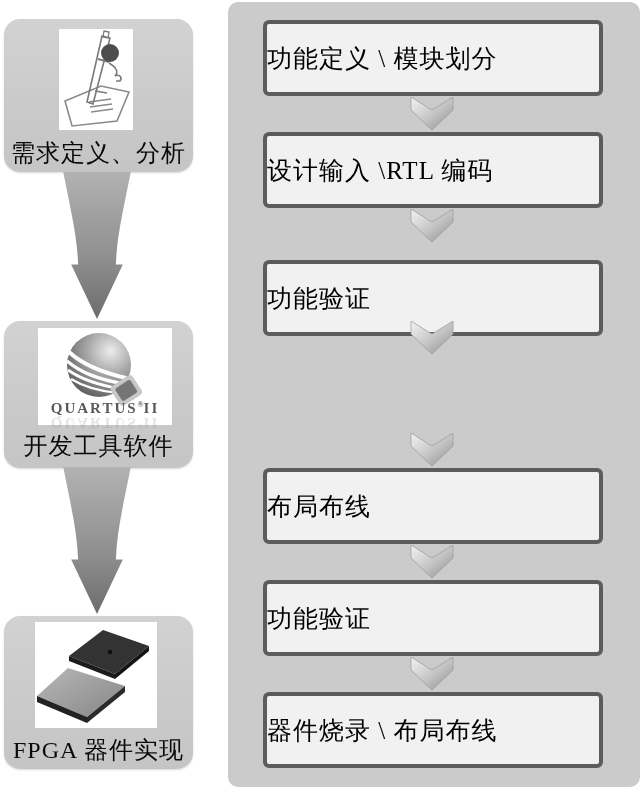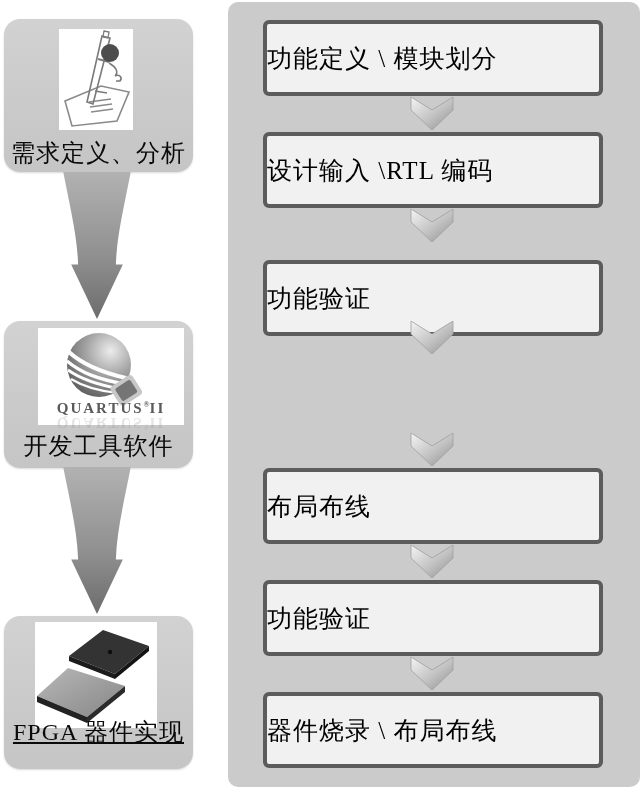--- a/index.html
+++ b/index.html
@@ -15,25 +15,25 @@
   }
   .lbox .imgwrap{position:absolute;background:#fff;}
   .lbox .caption{
     position:absolute;left:0;right:0;text-align:center;color:#0a0a0a;
     font-size:24px;letter-spacing:1px;white-space:nowrap;
   }
   #lbox1{top:19px;height:153px;}
   #lbox1 .imgwrap{left:55px;top:10px;width:74px;height:101px;}
   #lbox1 .caption{top:118px;}
   #lbox2{top:321px;height:147px;}
-  #lbox2 .imgwrap{left:34px;top:7px;width:134px;height:97px;padding-left:12px;}
+  #lbox2 .imgwrap{left:34px;top:7px;width:134px;height:97px;}
   #lbox2 .caption{top:109px;font-family:Liberation Mono, monospace;}
   #lbox3{top:616px;height:153px;}
   #lbox3 .imgwrap{left:31px;top:6px;width:122px;height:106px;}
-  #lbox3 .caption{top:100px;text-decoration:underline;}
+  #lbox3 .caption{top:118px;}
   .big-arrow{position:absolute;left:57px;width:80px;height:149px;}
   #barrow1{top:172px;}
   #barrow2{top:467px;}
   
   .qlogo-text{
     position:absolute;left:0;right:0;top:72px;text-align:center;
     font-weight:bold;font-size:15px;letter-spacing:2px;color:#5a5a5a;
     white-space:nowrap;
   }
   .qlogo-text .reg{font-size:8px;vertical-align:super;letter-spacing:0;}

